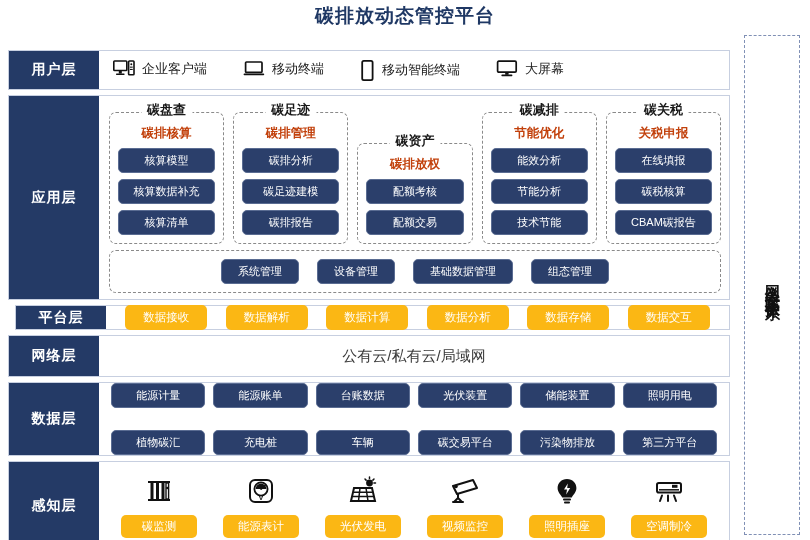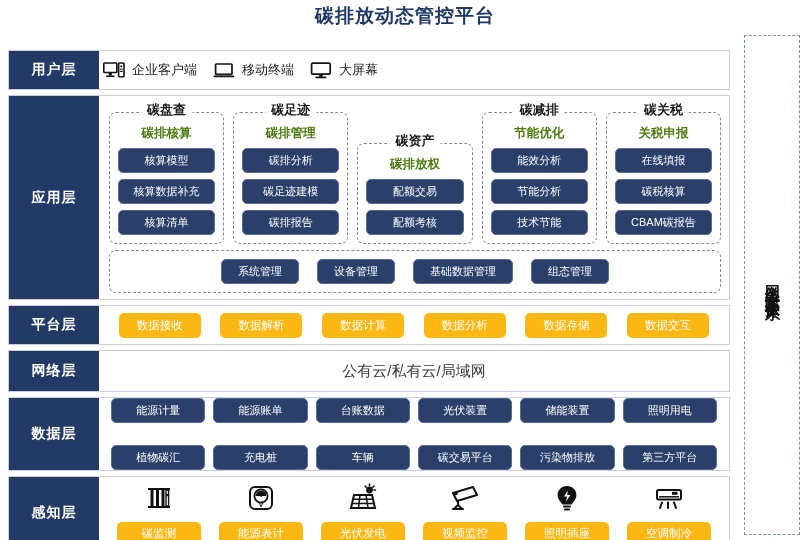--- a/index.html
+++ b/index.html
@@ -42,21 +42,21 @@
   .layer-body {
     flex: 1 1 auto;
     display: flex; align-items: center;
     position: relative;
   }
 
   
   .user-layer { height: 40px; }
   .user-items {
     display: flex; align-items: flex-start;
-    width: 100%; padding: 0 4px; gap: 16px;
+    width: 100%; padding: 0 14px; gap: 36px;
   }
   .user-item {
     display: flex; align-items: center; gap: 7px;
     font-size: 13px; color: #222; white-space: nowrap;
   }
   .user-item .ic { display: flex; align-items: flex-end; }
 
   
   .app-layer { height: 205px; }
   .app-body { flex-direction: column; justify-content: center; padding: 6px 8px 6px 10px; gap: 4px; }
@@ -67,21 +67,21 @@
     background: #ffffff; padding: 0 6px;
     font-size: 13px; font-weight: bold; color: #1a1a1a;
     white-space: nowrap; z-index: 2;
   }
   .group-box {
     border: 1px dashed #8a8a8a; border-radius: 7px;
     padding: 12px 8px 8px 8px;
     display: flex; flex-direction: column; align-items: center; gap: 6px;
   }
   .group-sub {
-    font-size: 12.5px; font-weight: bold; color: #4d7c0f;
+    font-size: 12.5px; font-weight: bold; color: #c2410c;
     margin-bottom: 0;
   }
   .pill-blue {
     width: 100%;
     background: #2b3f6b;
     border: 1px solid #5a6c92;
     border-radius: 5px;
     color: #ffffff;
     font-size: 11px;
     text-align: center;
@@ -91,21 +91,21 @@
   .app-common {
     border: 1px dashed #8a8a8a; border-radius: 7px;
     width: 100%;
     display: flex; align-items: center; justify-content: center; gap: 18px;
     padding: 8px 10px;
     margin-top: 2px;
   }
   .app-common .pill-blue { width: auto; padding: 4px 16px; font-size: 11px; }
 
   
-  .plat-layer { height: 40px; }
+  .plat-layer { height: 25px; margin-left: 7px; }
   .plat-items {
     display: flex; width: 100%; justify-content: space-around;
     align-items: center; padding: 0 10px;
   }
   .pill-yellow {
     background: #fbb714;
     border-radius: 5px;
     color: #ffffff;
     font-size: 11.5px;
     text-align: center;
@@ -128,21 +128,21 @@
 
   
   .sense-layer { height: 72px; flex: 1 1 auto; }
   .sense-body { padding: 0 12px; }
   .sense-items { display: flex; width: 100%; justify-content: space-between; gap: 6px; }
   .sense-item {
     flex: 1 1 0;
     display: flex; flex-direction: column; align-items: center; gap: 7px;
   }
   .sense-item .ic { height: 34px; display: flex; align-items: center; justify-content: center; }
-  .sense-item .pill-yellow { padding: 4px 0; width: 84px; font-size: 11.5px; }
+  .sense-item .pill-yellow { padding: 4px 0; width: 76px; font-size: 11.5px; }
 
   
   .security {
     position: absolute; left: 744px; top: 35px;
     width: 56px; height: 500px;
     border: 1px dashed #8090b5;
     display: flex; align-items: center; justify-content: center;
     background: #ffffff;
   }
   .security-text {
@@ -183,20 +183,29 @@
           <div class="user-item">
             <span class="ic">
               <svg width="22" height="17" viewBox="0 0 22 17">
                 <rect x="2.6" y="2" width="16.4" height="10.4" rx="0.9" fill="none" stroke="#111" stroke-width="1.7"></rect>
                 <rect x="0.6" y="13.4" width="20.6" height="1.8" rx="0.8" fill="#111"></rect>
               </svg>
             </span>
             <span>移动终端</span>
           </div>
 
+          <div class="user-item">
+            <span class="ic">
+              <svg width="15" height="21" viewBox="0 0 15 21">
+                <rect x="2.2" y="0.9" width="10.4" height="19.2" rx="1.6" fill="none" stroke="#111" stroke-width="1.8"></rect>
+                <rect x="3.9" y="3.3" width="7" height="13.4" fill="#fff"></rect>
+              </svg>
+            </span>
+            <span>移动智能终端</span>
+          </div>
 
           <div class="user-item">
             <span class="ic">
               <svg width="22" height="17" viewBox="0 0 22 17">
                 <rect x="1.6" y="1.2" width="18.6" height="11" rx="1.2" fill="none" stroke="#111" stroke-width="1.7"></rect>
                 <rect x="9.2" y="12.8" width="3.4" height="2" fill="#111"></rect>
                 <rect x="5.4" y="14.6" width="11" height="1.6" rx="0.7" fill="#111"></rect>
               </svg>
             </span>
             <span>大屏幕</span>
@@ -229,22 +238,22 @@
               <div class="pill-blue">碳排分析</div>
               <div class="pill-blue">碳足迹建模</div>
               <div class="pill-blue">碳排报告</div>
             </div>
           </div>
 
           <div class="app-group">
             <div class="group-title">碳资产</div>
             <div class="group-box">
               <div class="group-sub">碳排放权</div>
+              <div class="pill-blue">配额考核</div>
               <div class="pill-blue">配额交易</div>
-              <div class="pill-blue">配额考核</div>
             </div>
           </div>
 
           <div class="app-group">
             <div class="group-title">碳减排</div>
             <div class="group-box">
               <div class="group-sub">节能优化</div>
               <div class="pill-blue">能效分析</div>
               <div class="pill-blue">节能分析</div>
               <div class="pill-blue">技术节能</div>

